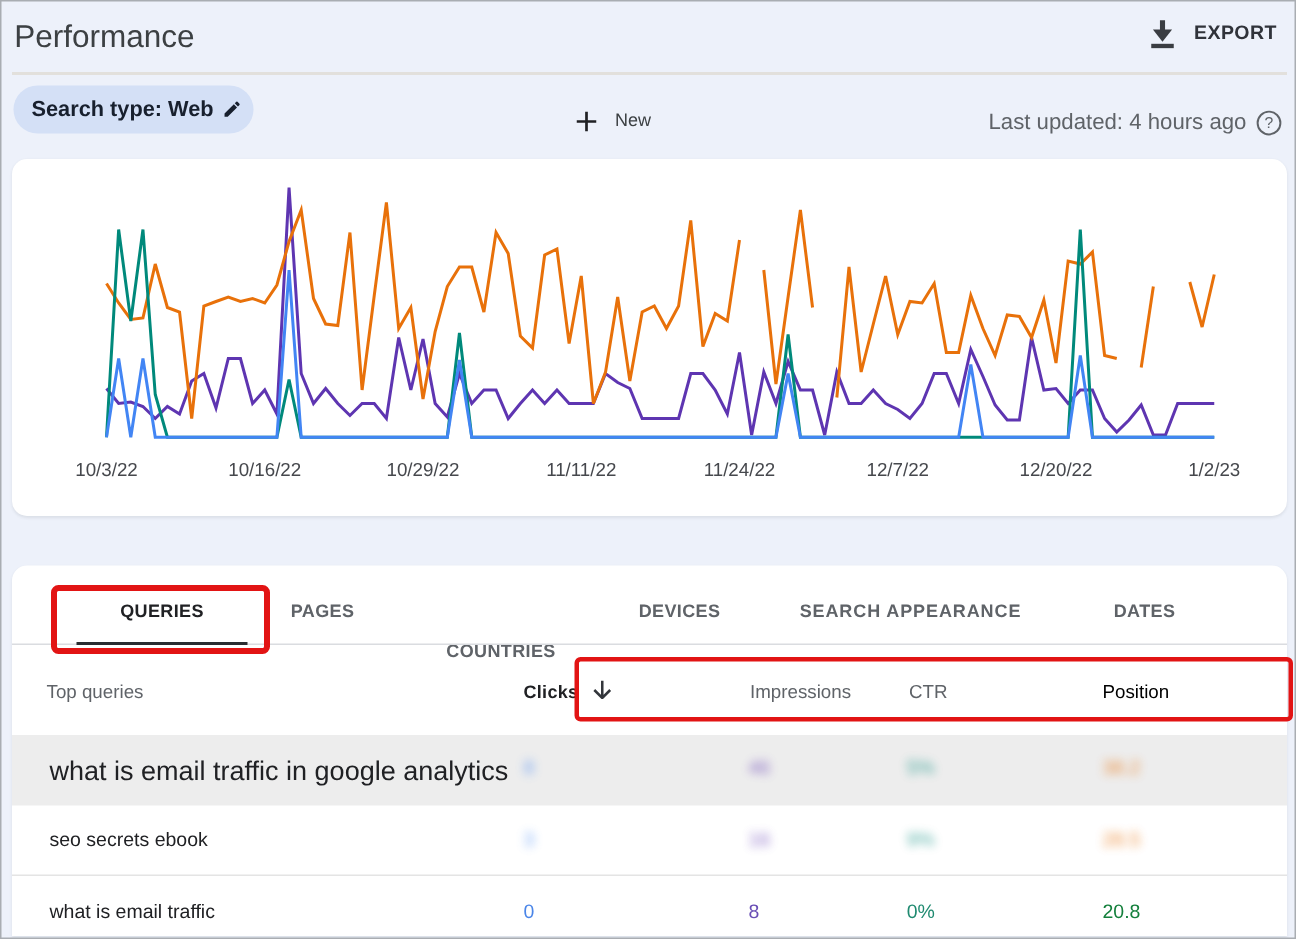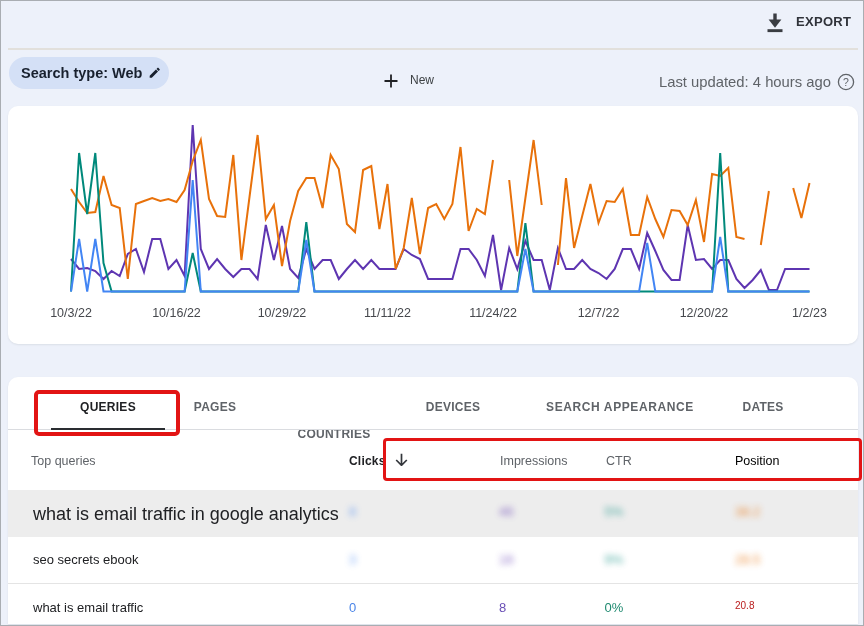--- a/index.html
+++ b/index.html
@@ -5,20 +5,21 @@
 .win { position:relative; width:864px; height:626px; background:#edf1fa; border:1px solid #a9adb2; overflow:hidden; }
 .abs { position:absolute; }
 .card { position:absolute; background:#fff; border-radius:10px; box-shadow:0 1px 2px rgba(60,64,67,.10); }
 .chip { position:absolute; height:32px; background:#d4e0f6; border-radius:16px; font-size:14.5px; color:#18202e; display:flex; align-items:center; }
 .tab { position:absolute; top:399px; font-size:12px; font-weight:700; letter-spacing:.25px; color:#5f6368; transform:translateX(-50%); }
 .rt { }
 </style></head>
 <body>
 <div class="win">
 
+<div class="abs" style="left:8.5px;top:11.5px;font-size:21px;color:#3c4043;">Performance</div>
 <div class="abs" style="left:7px;top:47px;width:850px;height:1.5px;background:#e2e0dc;"></div>
 
 <svg class="abs" style="left:766px;top:12px;" width="16" height="20" viewBox="0 0 16 20">
   <rect x="6.3" y="0.5" width="3.4" height="7.2" fill="#3a3d42"></rect>
   <polygon points="1.6,6.6 14.4,6.6 8,14.8" fill="#3a3d42"></polygon>
   <rect x="0.5" y="16.2" width="15" height="2.9" fill="#3a3d42"></rect>
 </svg>
 <div class="abs" style="left:795px;top:13px;font-size:13px;font-weight:700;letter-spacing:.3px;color:#30333a;">EXPORT</div>
 
 <div class="chip" style="left:8px;top:56px;width:160px;padding-left:12px;font-weight:bold;">Search type: Web
@@ -58,21 +59,21 @@
         <text x="801.5" y="211">1/2/23</text>
 </g>
 </svg>
 
 <div class="card" style="left:7px;top:376px;width:850px;height:247px;border-bottom-left-radius:0;border-bottom-right-radius:0;"></div>
 
 <div class="tab" style="left:107px;color:#202124;">QUERIES</div>
 <div class="tab" style="left:214px;">PAGES</div>
 <div class="tab" style="left:333px;margin-top:27px;">COUNTRIES</div>
 <div class="tab" style="left:452px;">DEVICES</div>
-<div class="tab" style="left:619px;letter-spacing:.6px;">SEARCH APPEARANCE</div>
+<div class="tab" style="left:606px;letter-spacing:.6px;">SEARCH APPEARANCE</div>
 <div class="tab" style="left:762px;">DATES</div>
 <div class="abs" style="left:7px;top:428px;width:850px;height:1px;background:#dadce0;"></div>
 <div class="abs" style="left:50px;top:426.5px;width:114px;height:2.6px;background:#2a2d31;"></div>
 
 <div class="abs" style="left:30px;top:453px;font-size:12.5px;color:#5f6368;">Top queries</div>
 <svg class="abs" style="left:393px;top:452px;" width="15" height="13" viewBox="0 0 15 13">
       <path d="M7.5 0.8v10.6M2.2 7L7.5 12.3 12.8 7" stroke="#33363b" stroke-width="1.7" fill="none"></path>
     </svg>
 <div class="abs rt" style="left:348px;top:452.5px;width:100px;font-size:12px;font-weight:700;letter-spacing:.2px;color:#202124;">Clicks</div>
 <div class="abs rt" style="left:499px;top:453px;width:100px;font-size:12.5px;color:#5f6368;">Impressions</div>
@@ -92,17 +93,17 @@
 <div class="abs rt" style="left:734px;top:503px;width:100px;font-size:13px;color:#e8710a;filter:blur(3.2px);opacity:.75;">38.2</div>
 
 <div class="abs rt" style="left:348px;top:551px;width:100px;font-size:13px;color:#4285f4;filter:blur(3.2px);opacity:.7;">3</div>
 <div class="abs rt" style="left:498px;top:551px;width:100px;font-size:13px;color:#5e35b1;filter:blur(3.2px);opacity:.7;">16</div>
 <div class="abs rt" style="left:603.5px;top:551px;width:100px;font-size:13px;color:#00897b;filter:blur(3.2px);opacity:.7;">9%</div>
 <div class="abs rt" style="left:734px;top:551px;width:100px;font-size:13px;color:#e8710a;filter:blur(3.2px);opacity:.75;">28.5</div>
 
 <div class="abs rt" style="left:348px;top:599px;width:100px;font-size:13px;color:#4a85e8;">0</div>
 <div class="abs rt" style="left:498px;top:599px;width:100px;font-size:13px;color:#6a4fb6;">8</div>
 <div class="abs rt" style="left:603.5px;top:599px;width:100px;font-size:13px;color:#1f8a70;">0%</div>
-<div class="abs rt" style="left:734px;top:599px;width:100px;font-size:10px;color:#b91c1c;">20.8</div>
+<div class="abs rt" style="left:734px;top:599px;width:100px;font-size:13px;color:#15803d;">20.8</div>
 
 <div class="abs" style="left:33px;top:389px;width:146px;height:46px;border:4.2px solid #e21414;border-radius:5px;"></div>
 <div class="abs" style="left:382px;top:437px;width:479px;height:43px;border:3.4px solid #e21414;border-radius:4px;"></div>
 
 </div>
 </body></html>

